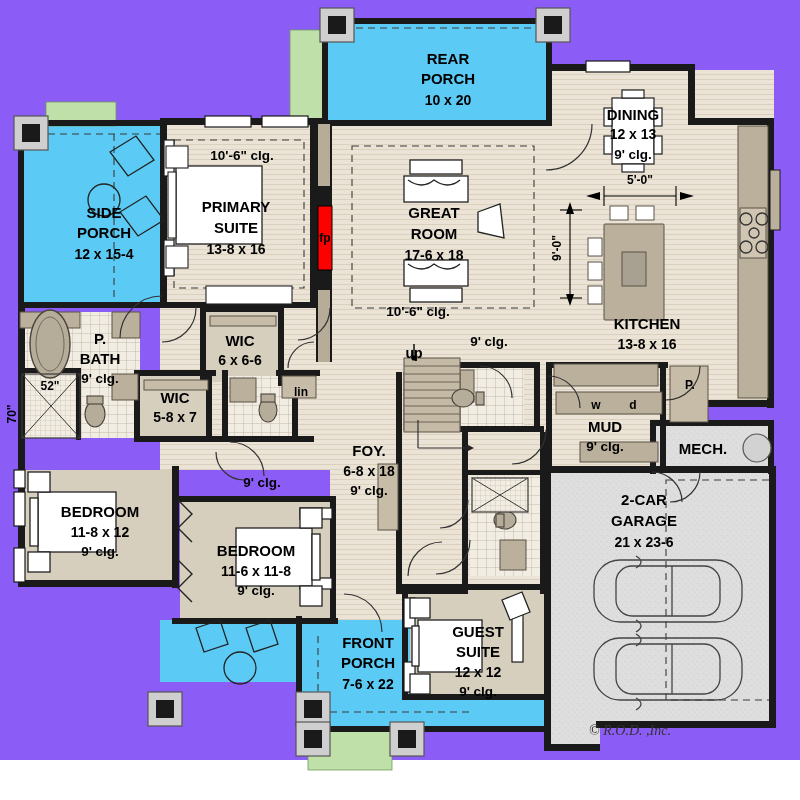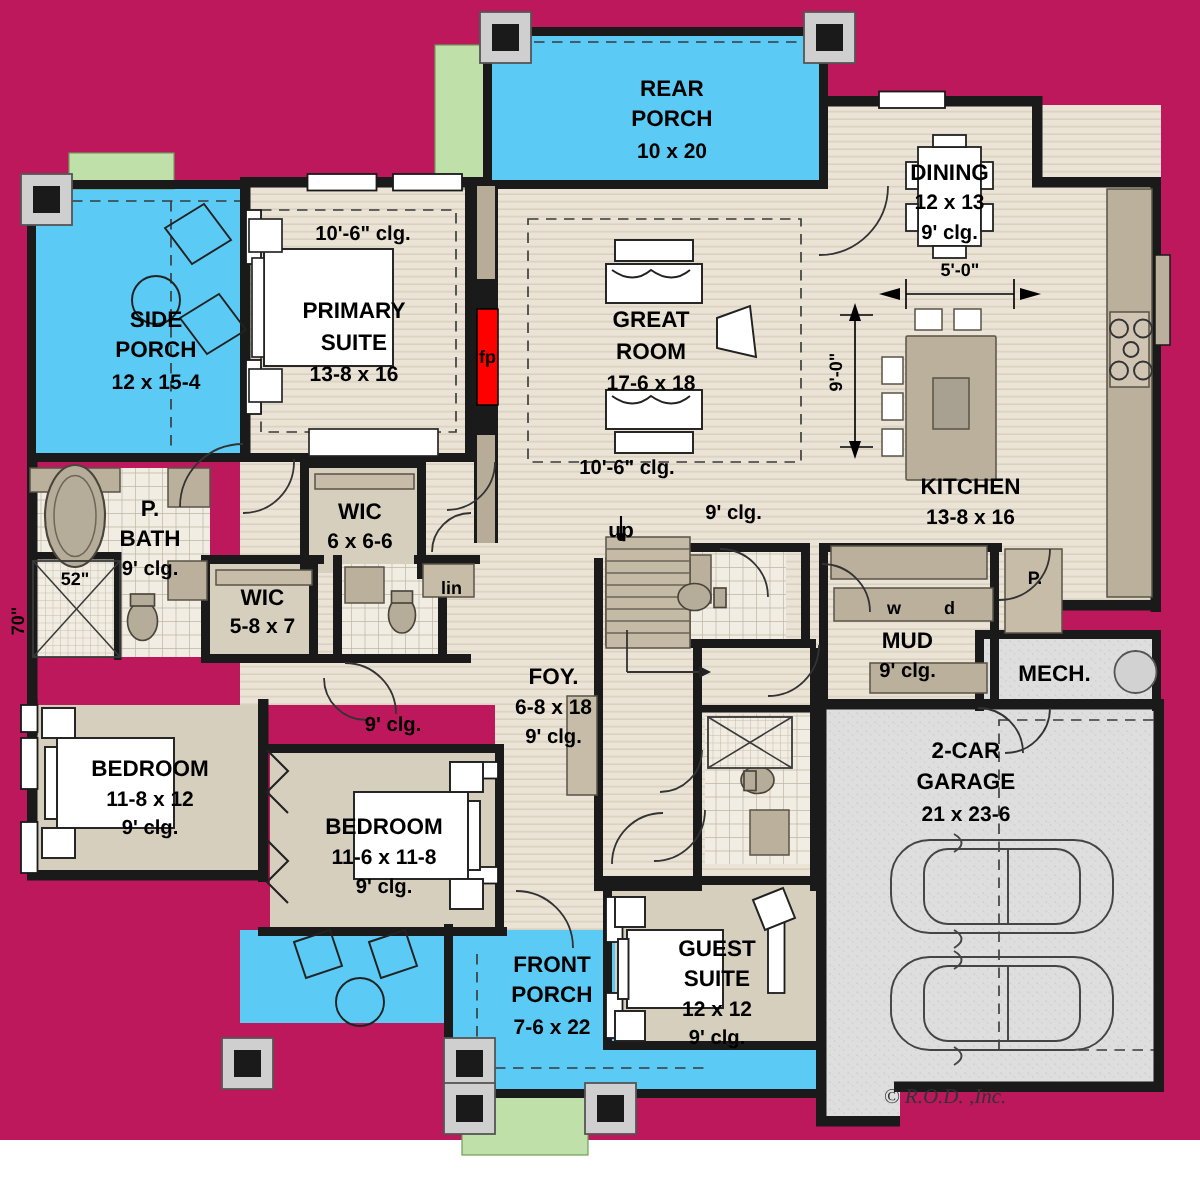--- a/index.html
+++ b/index.html
@@ -1,19 +1,19 @@
 <!DOCTYPE html>
 <html><head>
 <meta charset="utf-8">
 <title>Floor Plan</title>
 <style>
   html,body{margin:0;padding:0;background:#ffffff;}
   body{width:800px;height:800px;overflow:hidden;
        font-family:"Liberation Sans", sans-serif;}
-  #plan{position:relative;width:800px;height:760px;background:#be185d;}
+  #plan{position:relative;width:800px;height:760px;background:#8b5cf6;}
   #plan svg{display:block;}
   .lbl{font-weight:bold;fill:#000;text-anchor:middle;
        font-family:"Liberation Sans", sans-serif;}
   .lbl-room{font-size:15px;}
   .lbl-dim{font-size:14px;}
   .lbl-clg{font-size:13.5px;}
   .lbl-small{font-size:12px;}
   .lbl-fp{font-size:12px;fill:#000;}
   .copy{font-size:14px;font-style:italic;font-family:"Liberation Serif",serif;fill:#333;}
 </style>

